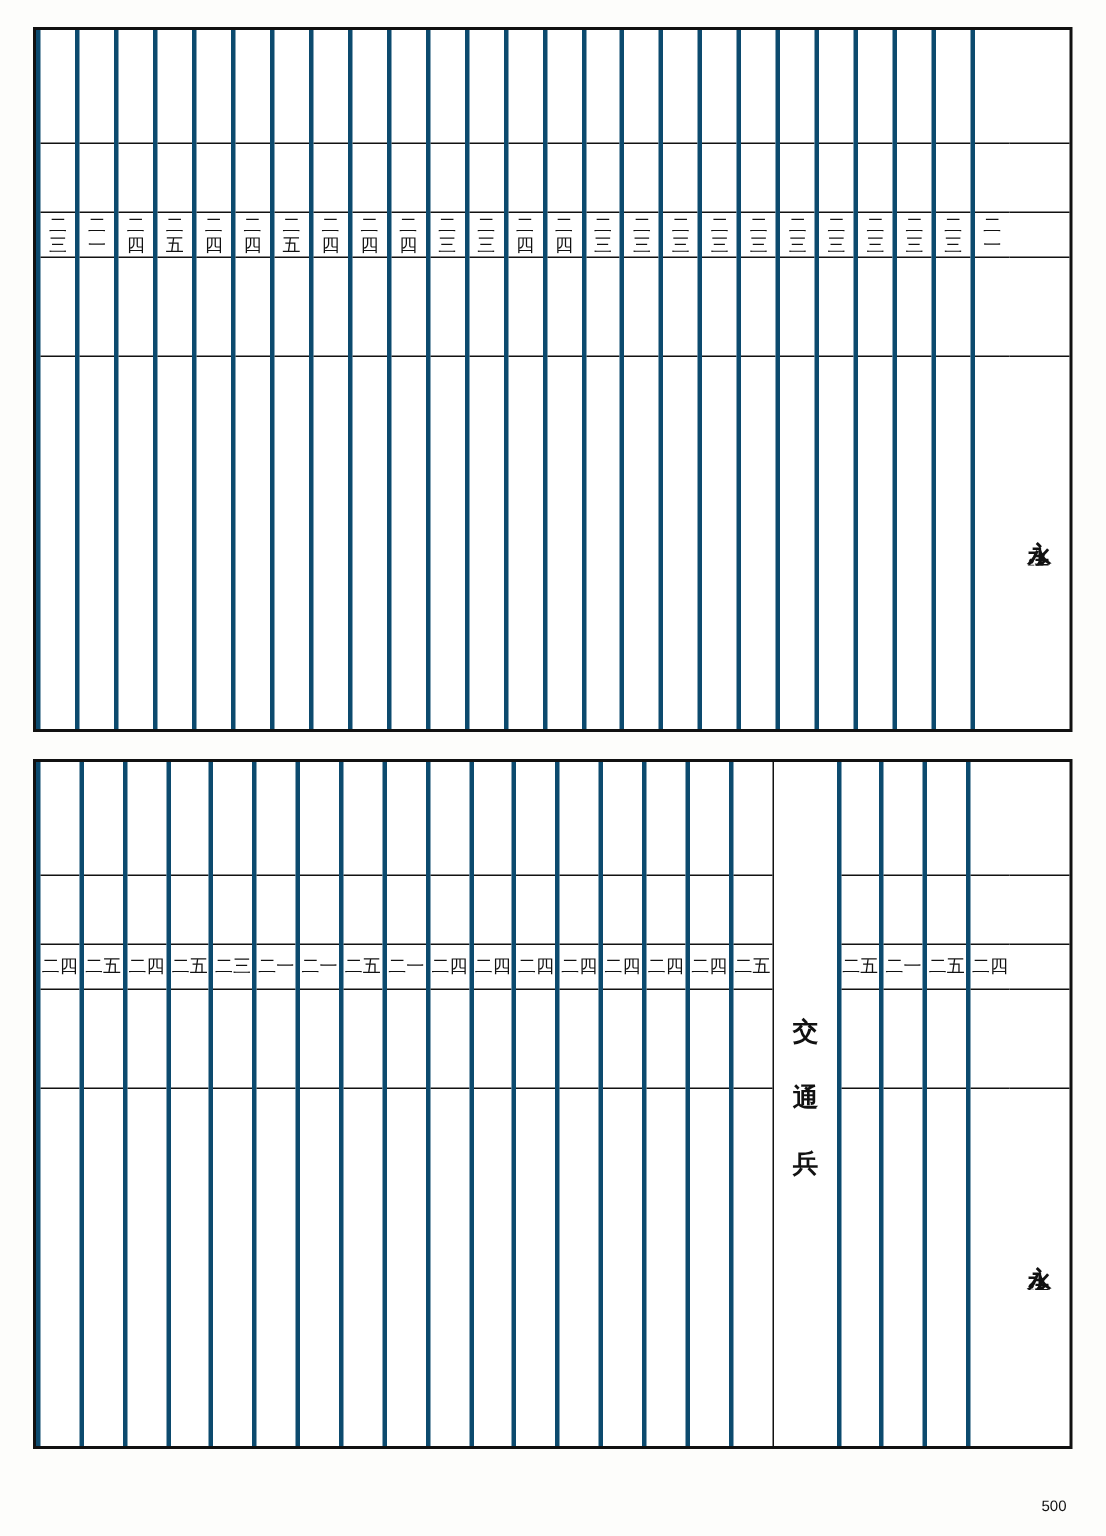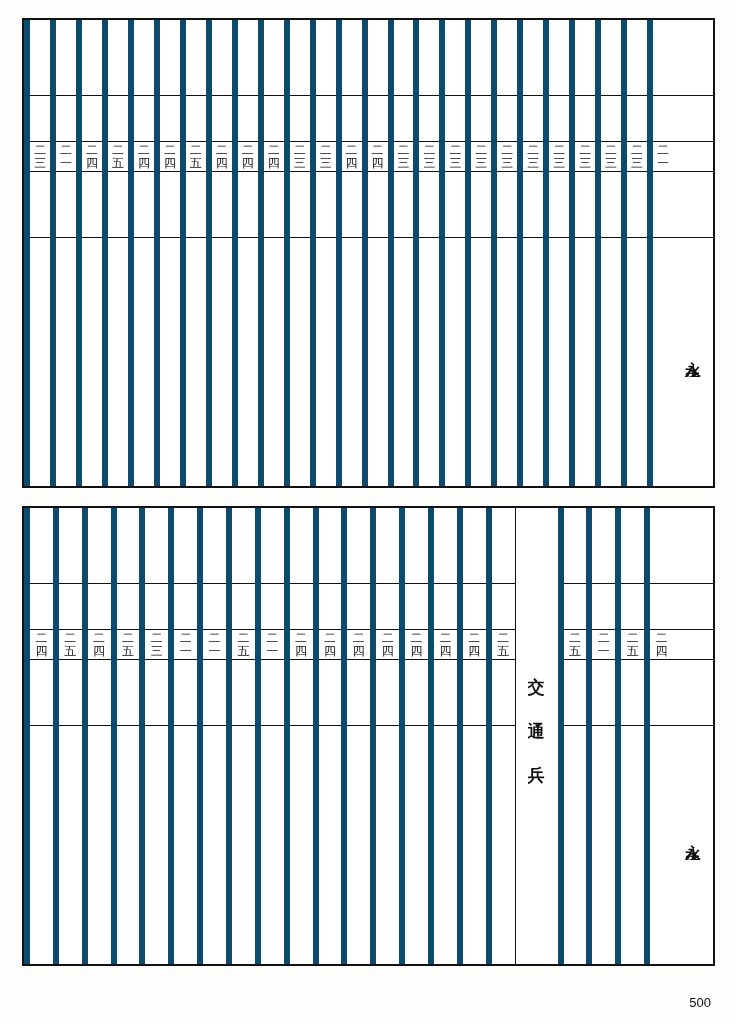--- a/index.html
+++ b/index.html
@@ -24,21 +24,21 @@
     display:flex;
     flex-direction:row-reverse;  
     background:#fff;
   }
   #block1{height:470px;margin-bottom:18px;}
   #block2{height:460px;}
 
   
   .col{
     flex:1 1 0;
-    border-left:6px solid #0c4a6e;
+    border-left:3px solid #0c4a6e;
     display:flex;
     flex-direction:column;
     min-width:0;
     box-sizing:border-box;
   }
   .col:first-child{border-left:none;}
   .col.header-col{
     flex:0 0 40px;
   }
 
@@ -101,21 +101,21 @@
   .unit-col .vtext{
     writing-mode:vertical-rl;
     text-orientation:upright;
     font-size:17px;
     letter-spacing:12px;
     font-weight:600;
   }
   .page-no{
     position:absolute;
     right:26px;bottom:14px;
-    font-size:13px;
+    font-size:10px;
     font-family:"Liberation Sans",sans-serif;
     color:#111;
   }
 </style>
 </head>
 <body>
 
 <div class="page">
 
   <div class="table-block" id="block1">

